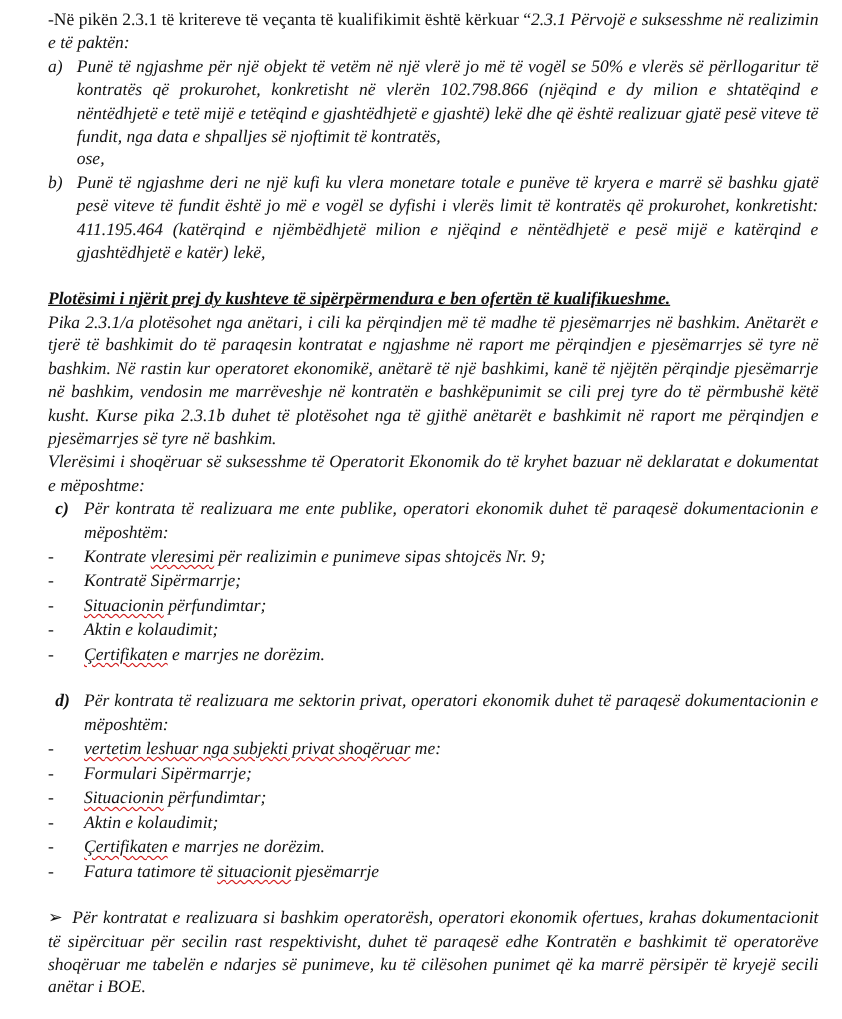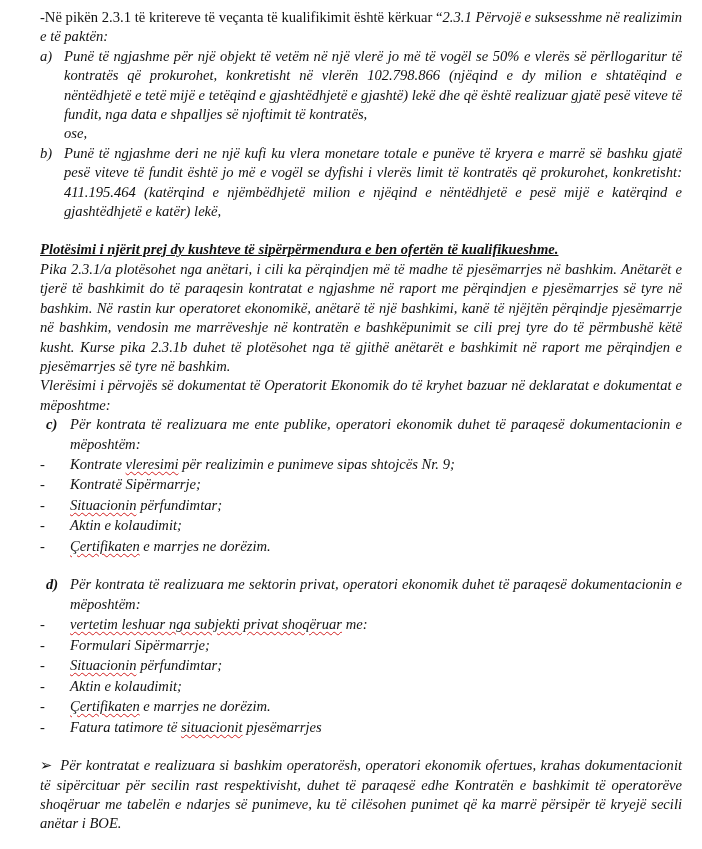--- a/index.html
+++ b/index.html
@@ -39,21 +39,21 @@
   <p class="lettered">
     <span class="lbl">b)</span><span>Punë të ngjashme deri ne një kufi ku vlera monetare totale e punëve të kryera e marrë së bashku gjatë pesë viteve të fundit është jo më e vogël se dyfishi i vlerës limit të kontratës që prokurohet, konkretisht: 411.195.464 (katërqind e njëmbëdhjetë milion e njëqind e nëntëdhjetë e pesë mijë e katërqind e gjashtëdhjetë e katër) lekë,</span>
   </p>
 
   <div class="gap"></div>
 
   <p class="p i u">Plotësimi i njërit prej dy kushteve të sipërpërmendura e ben ofertën të kualifikueshme.</p>
 
   <p class="p"><span class="b i">Pika 2.3.1/a plotësohet nga anëtari, i cili ka përqindjen më të madhe të pjesëmarrjes në bashkim. Anëtarët e tjerë të bashkimit do të paraqesin kontratat e ngjashme në raport me përqindjen e pjesëmarrjes së tyre në bashkim</span><span class="i">. Në  rastin kur operatoret ekonomikë, anëtarë të një bashkimi, kanë të njëjtën përqindje pjesëmarrje në bashkim, vendosin me marrëveshje në kontratën e bashkëpunimit se cili prej tyre do të përmbushë këtë kusht.  Kurse pika 2.3.1b duhet të plotësohet nga të gjithë anëtarët e bashkimit në raport me përqindjen e pjesëmarrjes së tyre në bashkim.</span></p>
 
-  <p class="p b i"> Vlerësimi i përvojës së dokumentat të Operatorit Ekonomik do të kryhet bazuar në deklaratat e dokumentat e mëposhtme:</p>
+  <p class="p b i"> Vlerësimi i shoqëruar së suksesshme të Operatorit Ekonomik do të kryhet bazuar në deklaratat e dokumentat e mëposhtme:</p>
 
   <p class="lettered indent">
     <span class="lbl">c)</span><span>Për kontrata të realizuara me ente publike, operatori ekonomik duhet të paraqesë dokumentacionin e mëposhtëm:</span>
   </p>
 
   <div>
     <p class="dash"><span class="mk">-</span><span>Kontrate </span><span class="sq">vleresimi</span><span> për realizimin e punimeve sipas shtojcës Nr. 9;</span></p>
     <p class="dash"><span class="mk">-</span><span>Kontratë Sipërmarrje;</span><span class="sq"></span><span></span></p>
     <p class="dash"><span class="mk">-</span><span></span><span class="sq">Situacionin</span><span> përfundimtar;</span></p>
     <p class="dash"><span class="mk">-</span><span>Aktin e kolaudimit;</span><span class="sq"></span><span></span></p>
@@ -66,20 +66,20 @@
   <p class="lettered indent">
     <span class="lbl">d)</span><span>Për kontrata të realizuara me sektorin privat, operatori ekonomik duhet të paraqesë dokumentacionin e mëposhtëm:</span>
   </p>
 
   <div>
     <p class="dash"><span class="mk">-</span><span></span><span class="sq">vertetim leshuar nga subjekti privat shoqëruar</span><span> me:</span></p>
     <p class="dash"><span class="mk">-</span><span>Formulari Sipërmarrje;</span><span class="sq"></span><span></span></p>
     <p class="dash"><span class="mk">-</span><span></span><span class="sq">Situacionin</span><span> përfundimtar;</span></p>
     <p class="dash"><span class="mk">-</span><span>Aktin e kolaudimit;</span><span class="sq"></span><span></span></p>
     <p class="dash"><span class="mk">-</span><span></span><span class="sq">Çertifikaten</span><span> e marrjes ne dorëzim.</span></p>
-    <p class="dash"><span class="mk">-</span><span>Fatura tatimore të </span><span class="sq">situacionit</span><span> pjesëmarrjes</span></p>
+    <p class="dash"><span class="mk">-</span><span>Fatura tatimore të </span><span class="sq">situacionit</span><span> pjesëmarrje</span></p>
   </div>
 
   <div class="gap"></div>
 
   <p class="arrow-p"><span class="arrow">➢</span><span>Për kontratat e realizuara si bashkim operatorësh, operatori ekonomik ofertues, krahas dokumentacionit të sipërcituar për secilin rast respektivisht, duhet të paraqesë edhe Kontratën e bashkimit të operatorëve shoqëruar me tabelën e ndarjes së punimeve, ku të cilësohen punimet që ka marrë përsipër të kryejë secili anëtar i BOE.</span></p>
 
 </div>
 
 </body></html>

